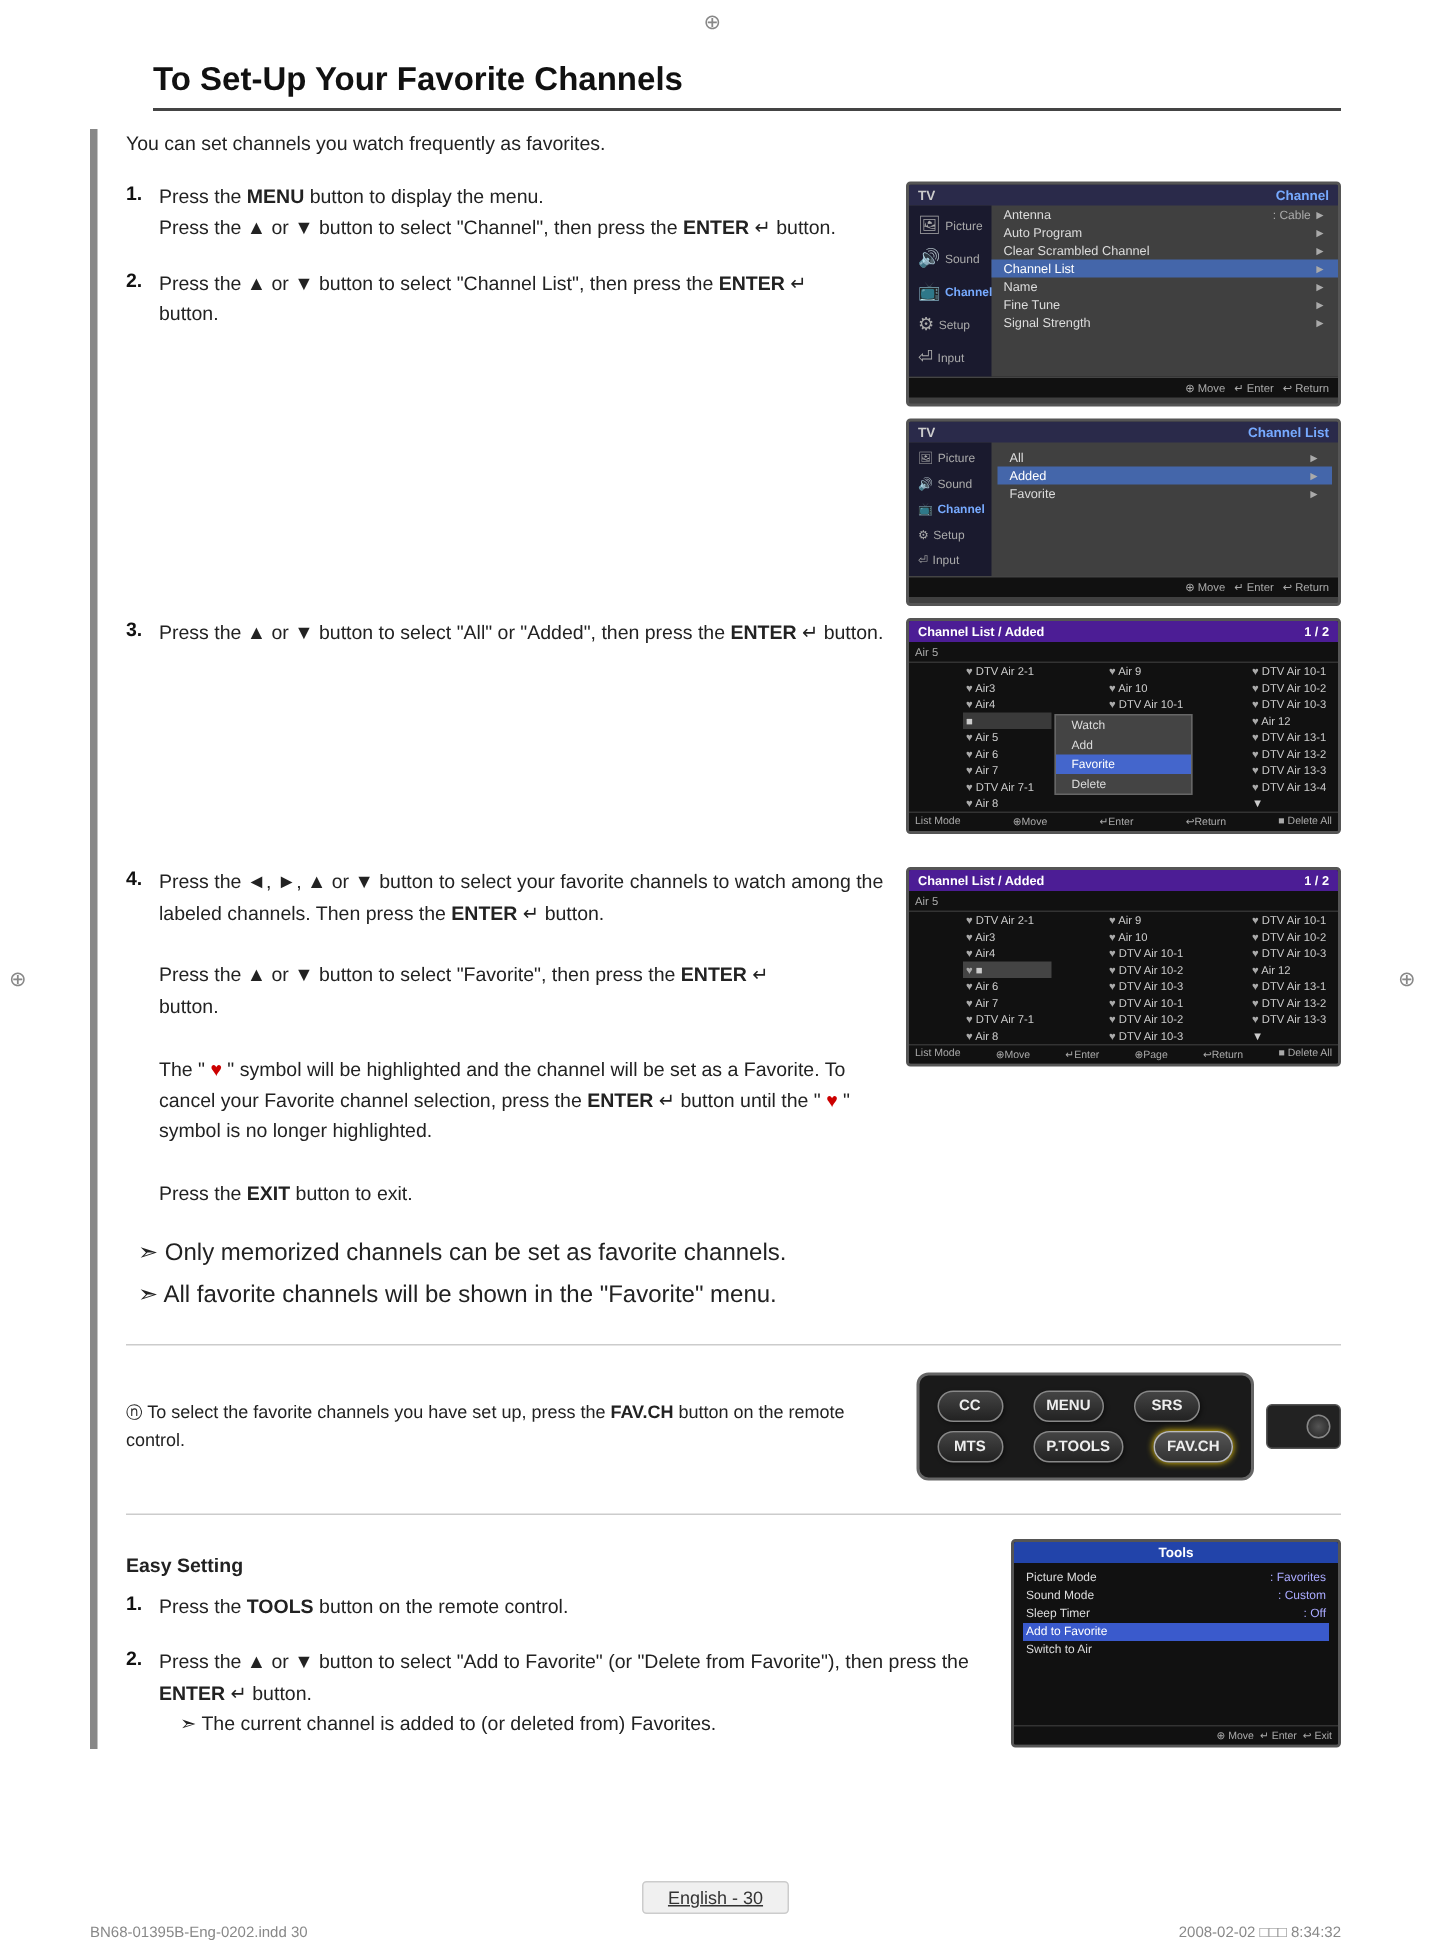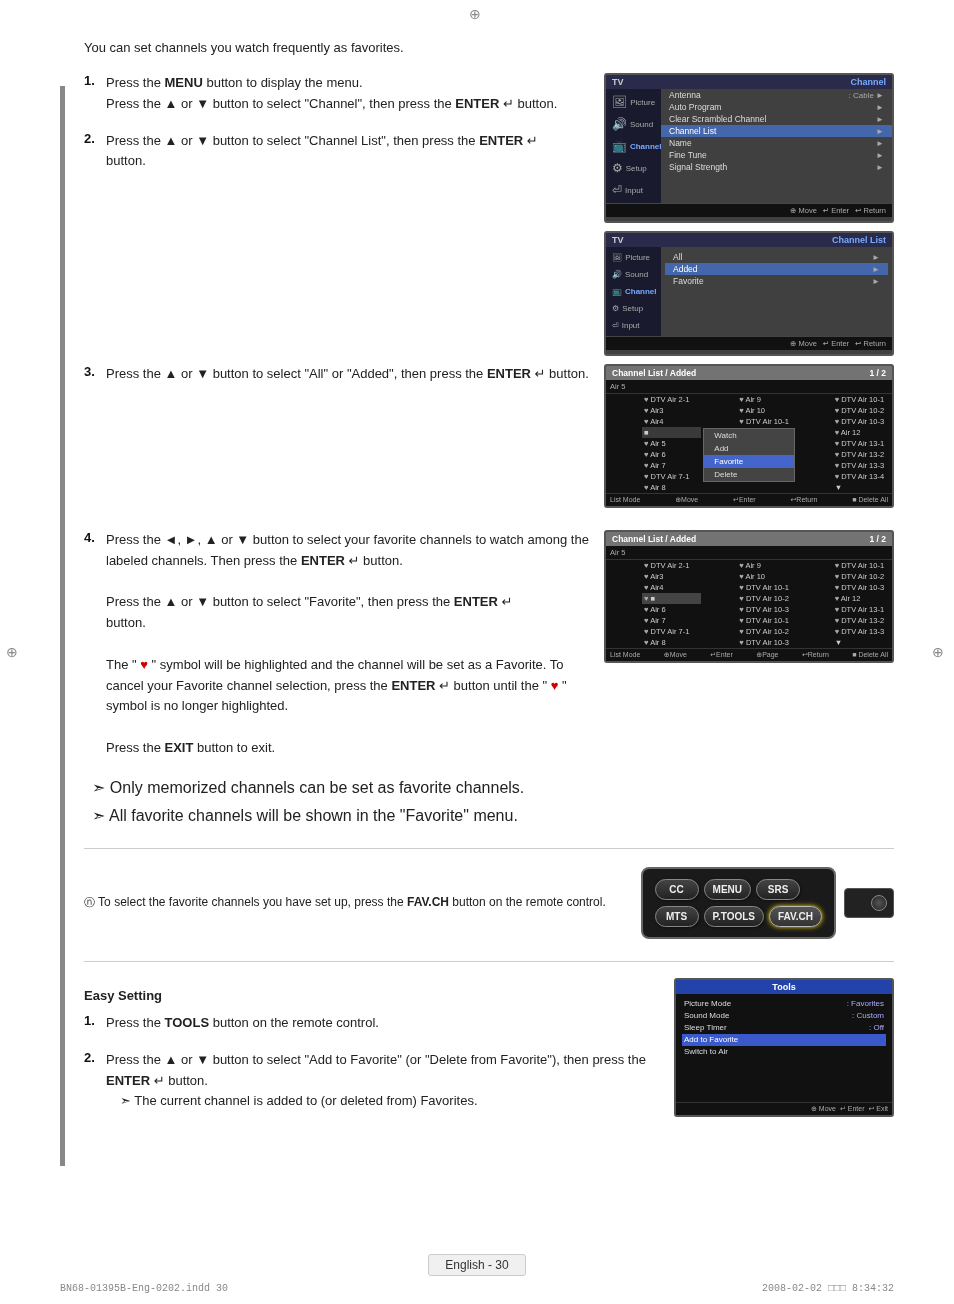--- a/index.html
+++ b/index.html
@@ -116,21 +116,21 @@
     .cla-screen {
       background: #111;
       border: 2px solid #555;
       border-radius: 3px;
       font-size: 8px;
       color: #ddd;
       margin-bottom: 8px;
       overflow: hidden;
     }
     .cla-header {
-      background: #737373;
+      background: #4c1d95;
       text-align: center;
       padding: 2px;
       font-size: 8.5px;
       font-weight: bold;
       color: #fff;
       display: flex;
       justify-content: space-between;
       padding: 2px 6px;
     }
     .cla-cell {
@@ -172,21 +172,21 @@
       margin: 18px 0 22px 0;
       gap: 20px;
     }
     .remote-note {
       font-size: 12px;
       line-height: 1.6;
       flex: 1;
     }
     .remote-row {
       display: flex;
-      gap: 5px;
+      gap: 20px;
     }
     .rem-btn {
       background: linear-gradient(to bottom, #444, #222);
       color: #eee;
       border: 1px solid #888;
       border-radius: 12px;
       padding: 4px 8px;
       font-size: 10px;
       font-weight: bold;
       text-align: center;
@@ -254,39 +254,39 @@
     .page-footer {
       position: absolute;
       bottom: 28px;
       left: 0;
       right: 0;
       display: flex;
       justify-content: center;
       align-items: flex-start;
       font-size: 12px;
       color: #333;
+      text-decoration: underline;
     }
     .page-footer-inner {
       background: #f0f0f0;
       border: 1px solid #ccc;
       border-radius: 3px;
       padding: 3px 16px;
       font-size: 12px;
     }
     .doc-footer {
       position: absolute;
       bottom: 10px;
       left: 0;
       right: 0;
       display: flex;
       justify-content: space-between;
       padding: 0 60px;
       font-size: 10px;
       color: #888;
-      font-family: Liberation Mono, monospace;
     }
     
     .crosshair {
       position: absolute;
       width: 16px;
       height: 16px;
     }
     .crosshair::before {
       content: '⊕';
       font-size: 14px;
@@ -306,20 +306,21 @@
 
   <span class="crosshair" style="top:6px;left:50%;transform:translateX(-50%);"></span>
   <span class="crosshair" style="bottom:35px;left:50%;transform:translateX(-50%);"></span>
   <span class="crosshair" style="top:50%;left:6px;transform:translateY(-50%);"></span>
   <span class="crosshair" style="top:50%;right:6px;transform:translateY(-50%);"></span>
 
   <div class="left-border-bar"></div>
 
   <div class="content-area">
 
+    <h1 class="page-title">To Set-Up Your Favorite Channels</h1>
 
     <p class="subtitle">You can set channels you watch frequently as favorites.</p>
 
     <div class="steps-with-images">
       <div class="steps-left">
 
         <div class="step-block">
           <span class="step-num">1.</span>
           <div class="step-content">
             Press the <b>MENU</b> button to display the menu.<br>

